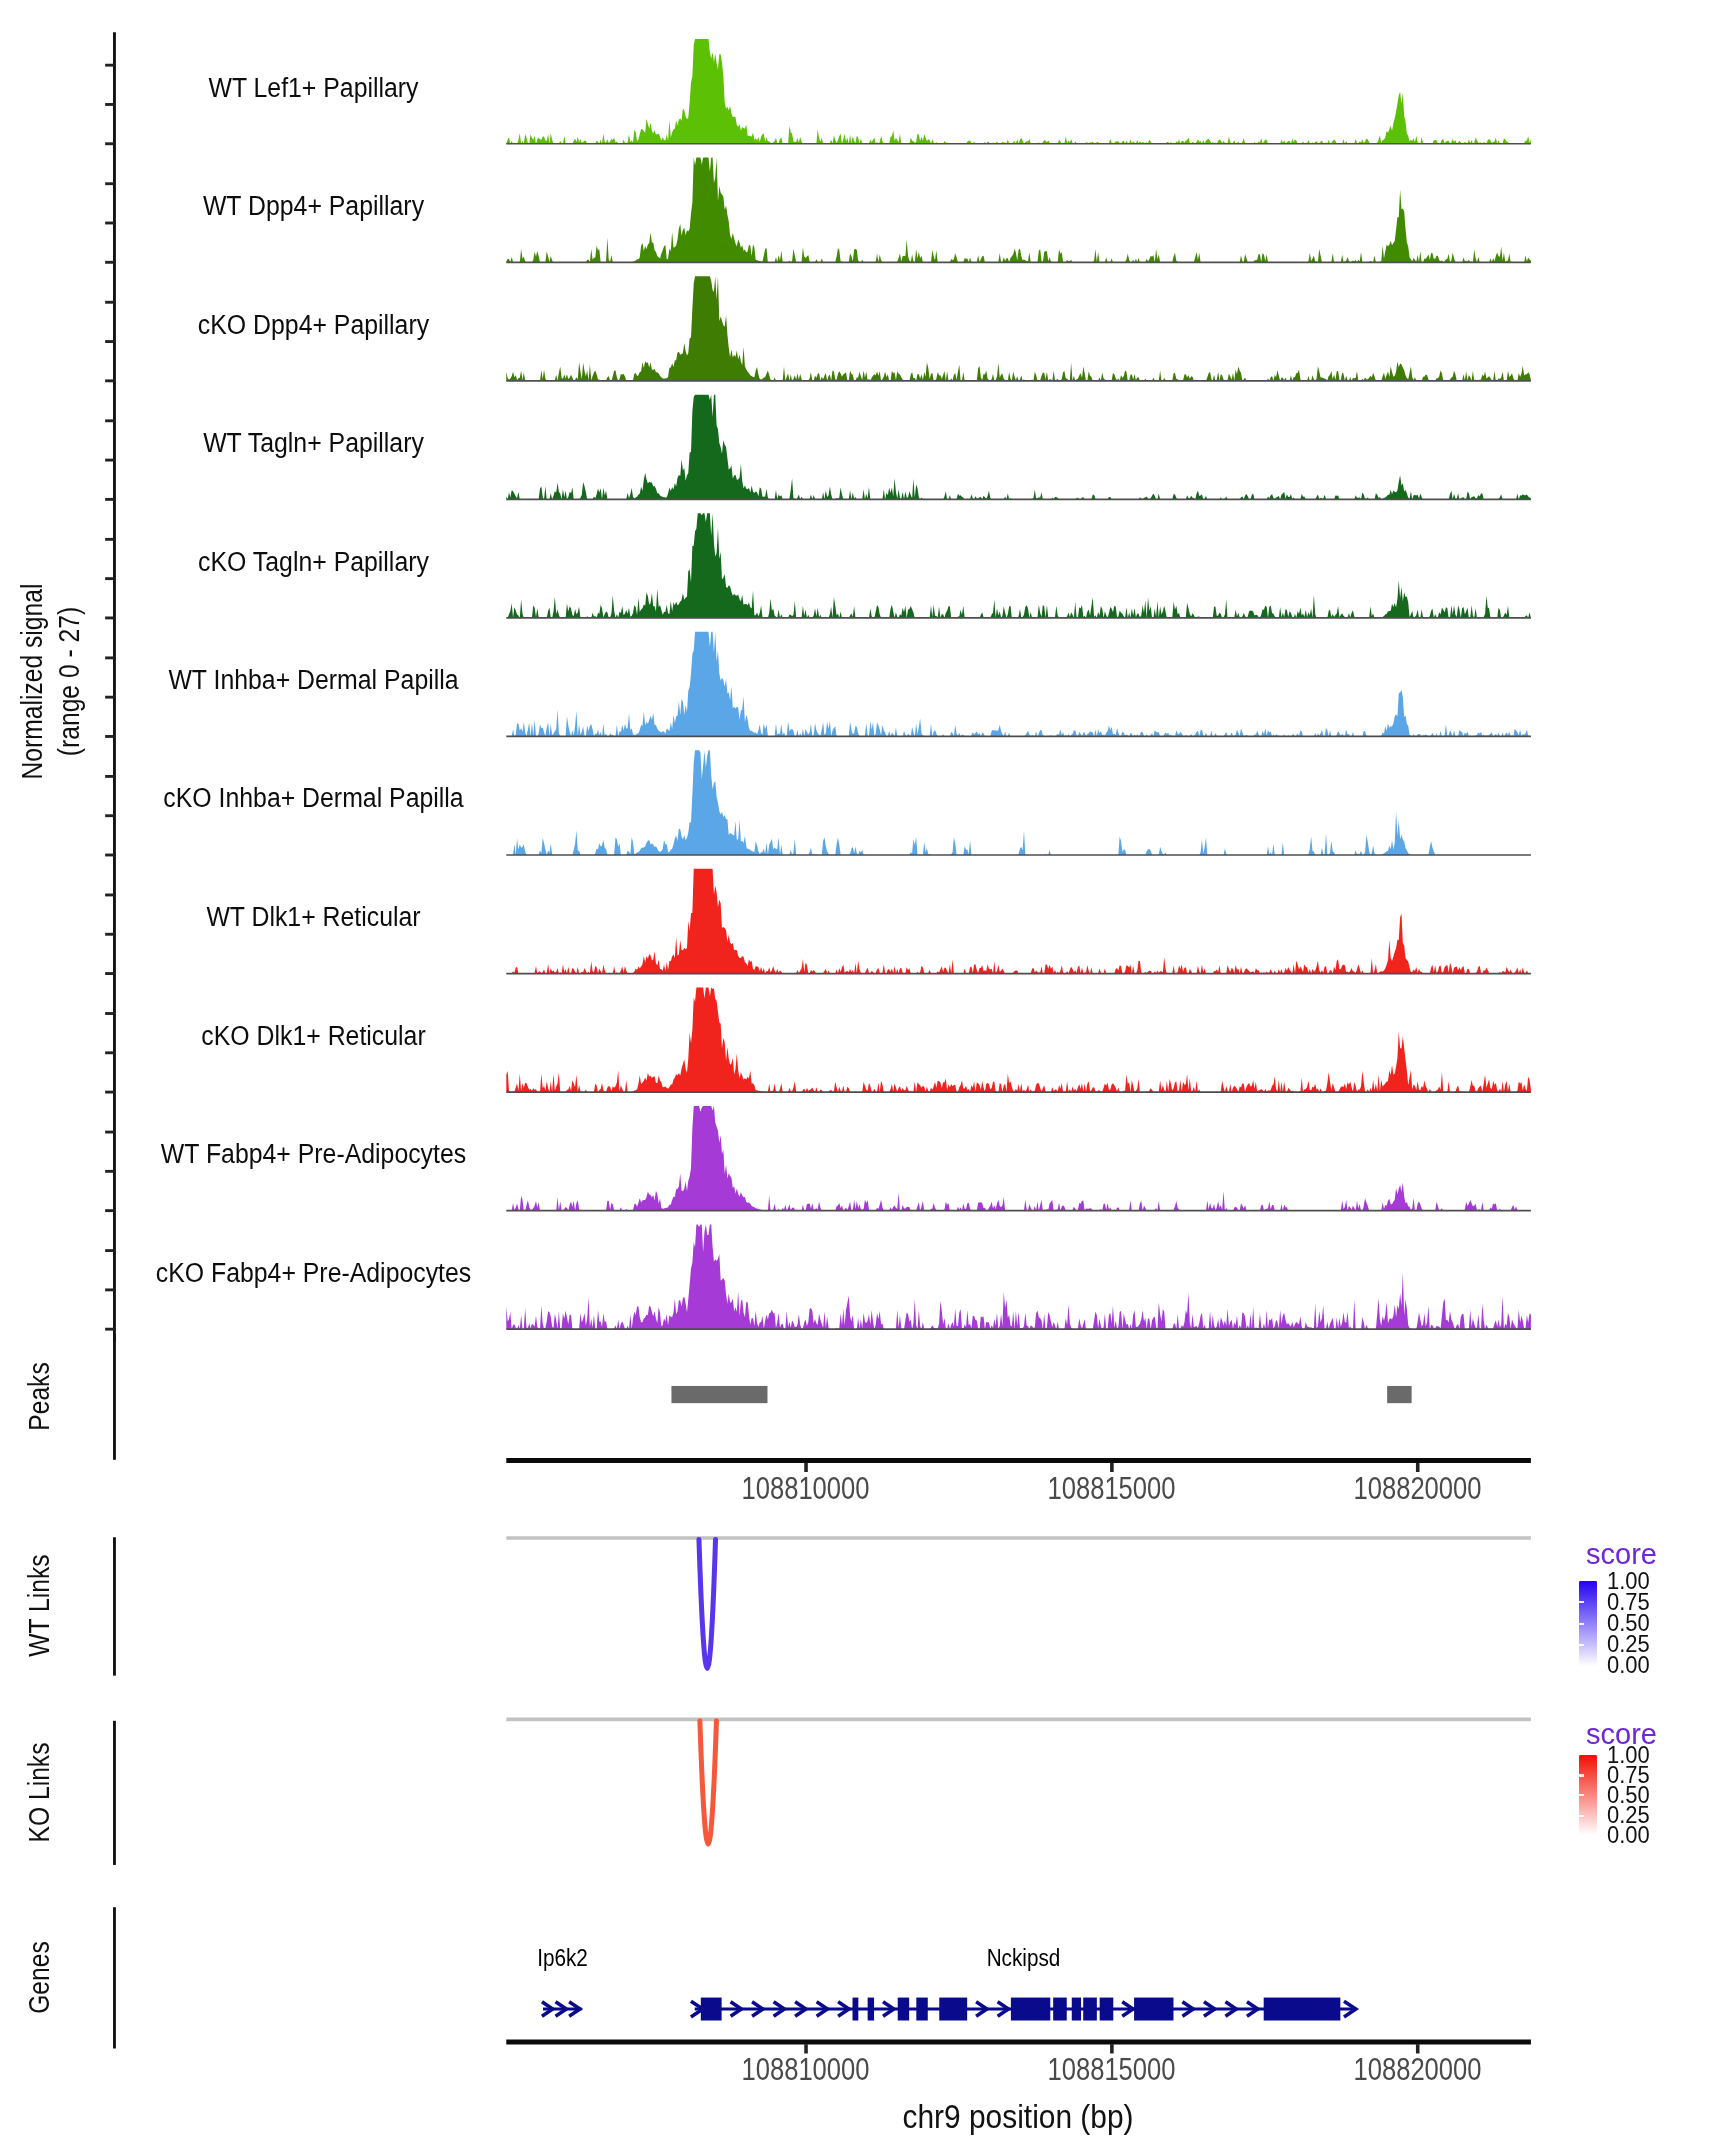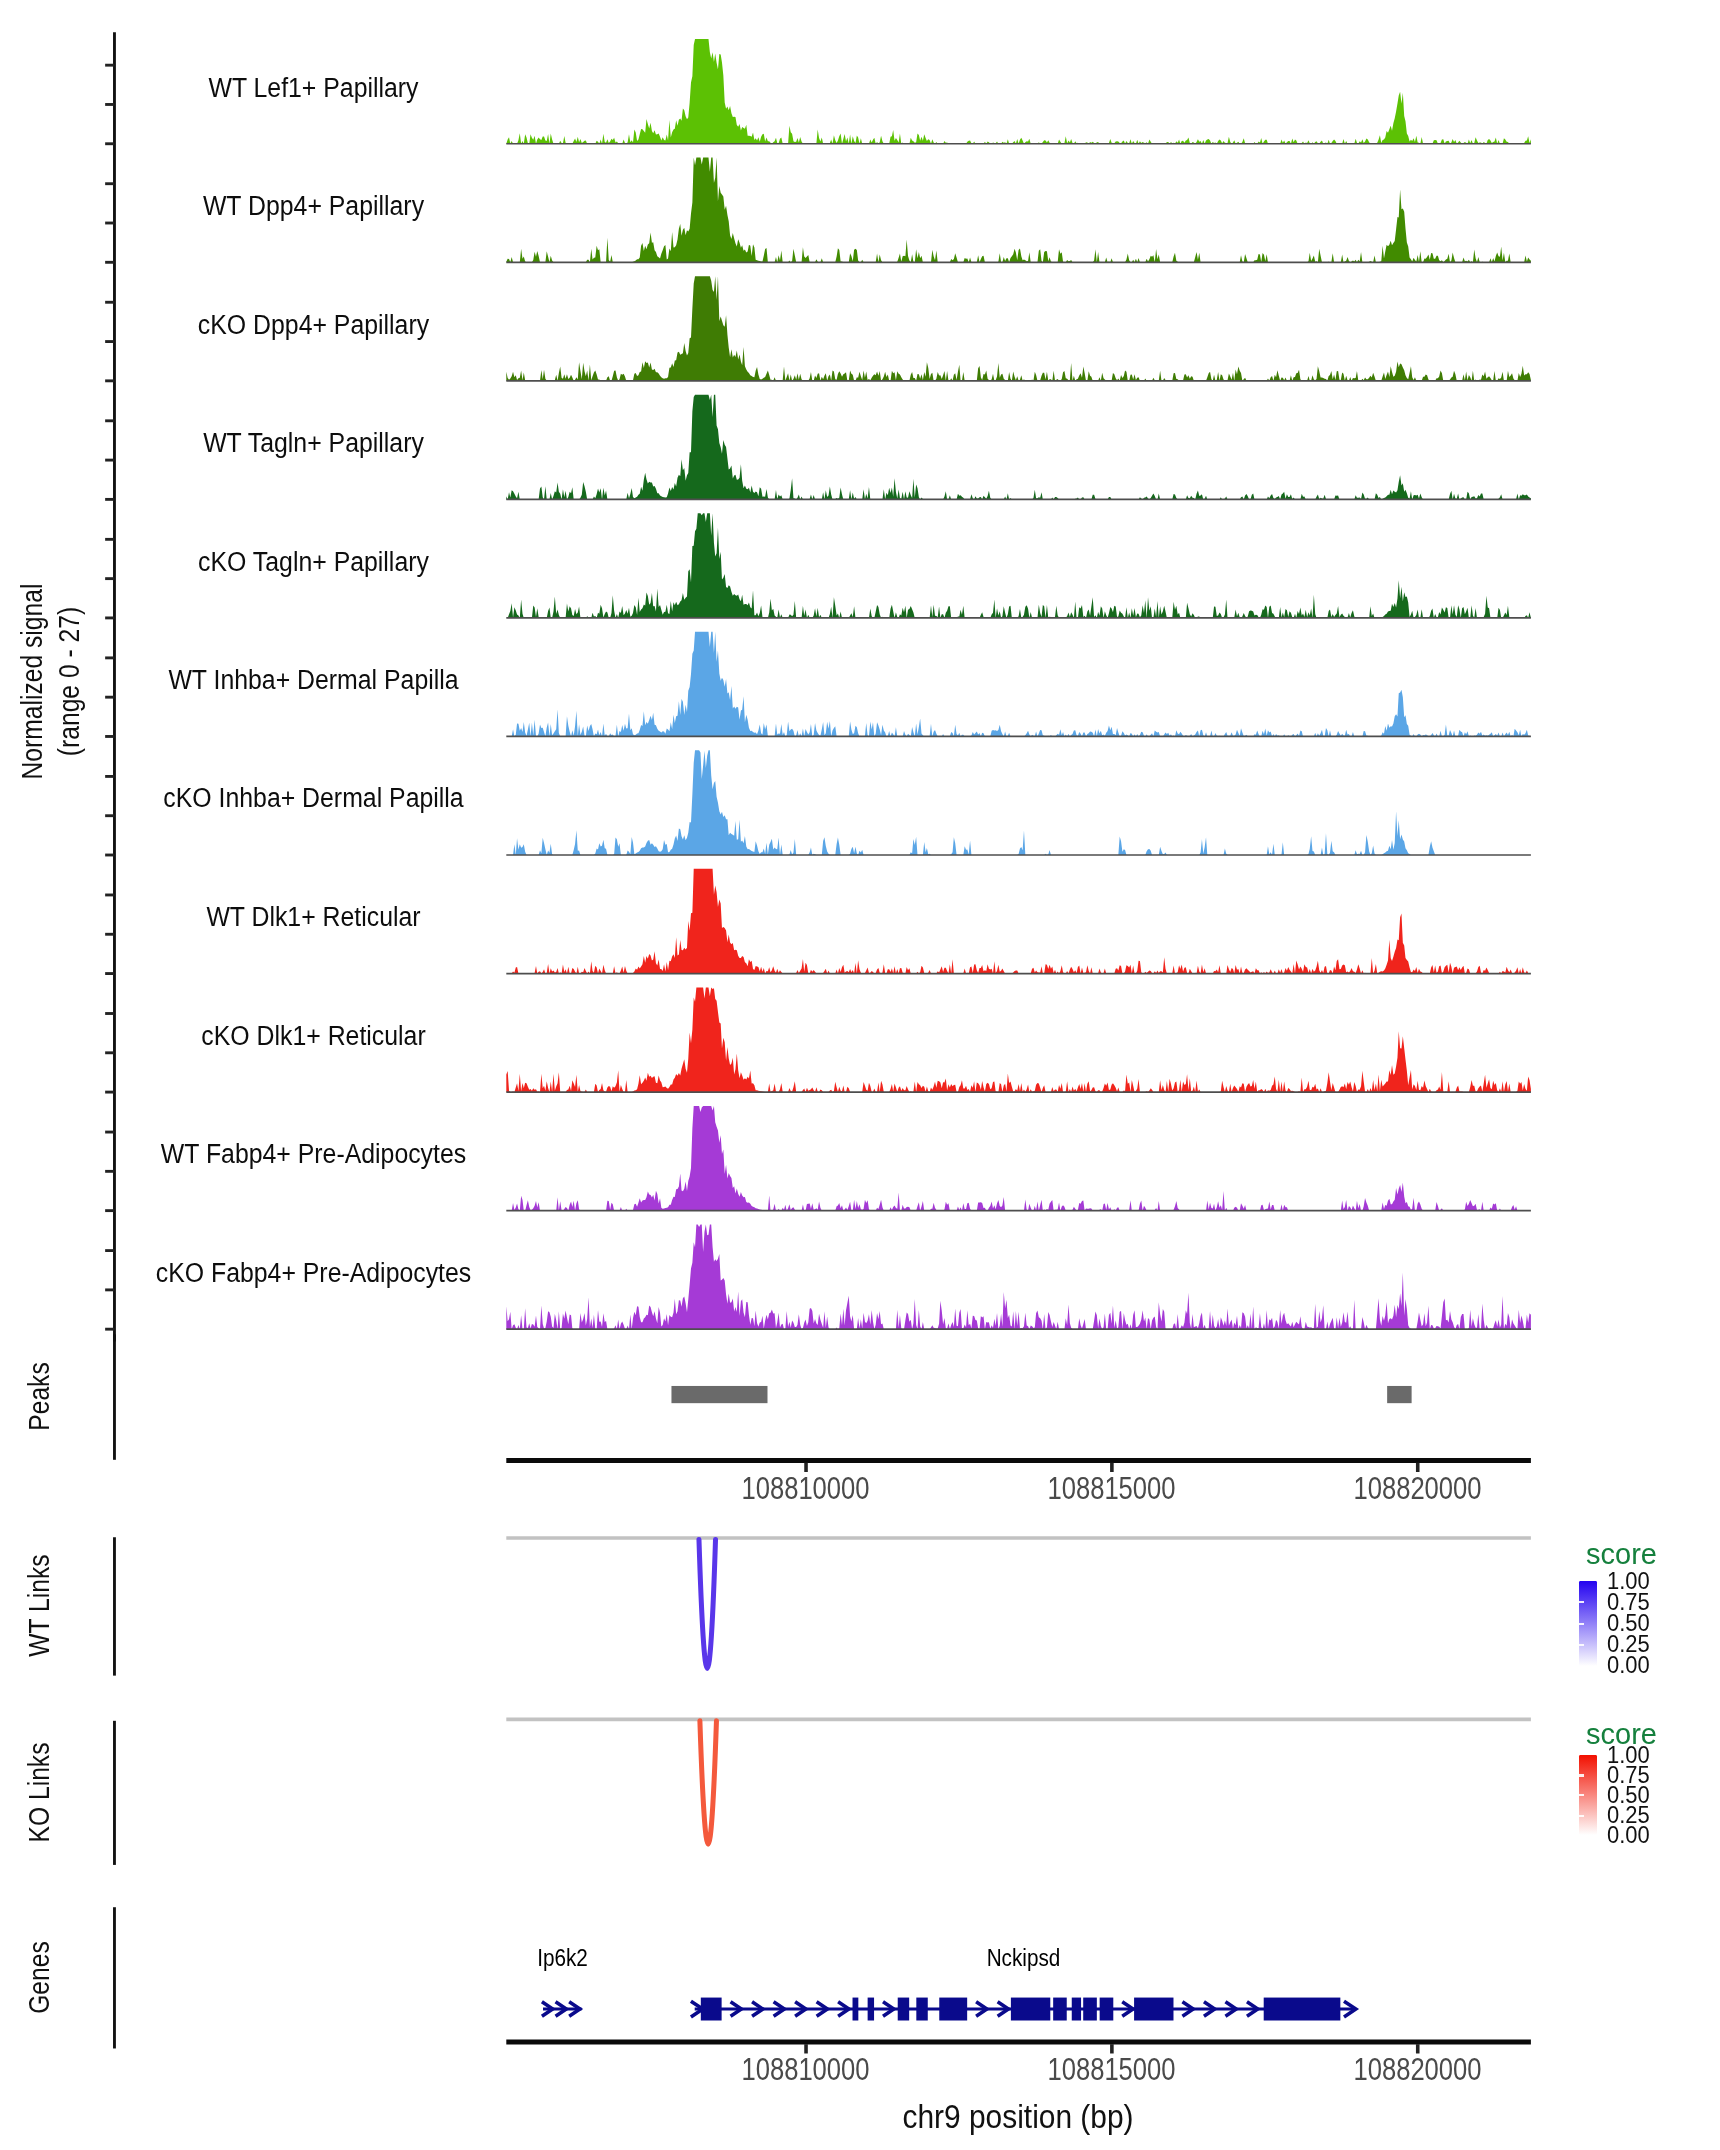--- a/index.html
+++ b/index.html
@@ -12,21 +12,21 @@
   .rot-label{font-size:29px;color:#111;text-align:center;white-space:nowrap;
              transform:rotate(-90deg) scaleX(0.85);transform-origin:center;line-height:33px;}
   .ylab{font-size:29px;color:#111;text-align:center;white-space:nowrap;
         transform:rotate(-90deg) scaleX(0.85);transform-origin:center;line-height:37px;}
   .ticklab{font-size:32px;color:#4a4a4a;text-align:center;white-space:nowrap;
            transform:scaleX(0.8);transform-origin:center;line-height:33px;width:215px;}
   .axis-title{font-size:34px;color:#111;text-align:center;white-space:nowrap;
               transform:scaleX(0.88);transform-origin:center;line-height:37px;width:502px;}
   .gene-label{font-size:24.4px;color:#000;text-align:center;white-space:nowrap;
               transform:scaleX(0.85);transform-origin:center;line-height:27px;width:215px;}
-  .legend-title{font-size:29px;color:#15803d;text-align:center;white-space:nowrap;width:143px;line-height:32px;}
+  .legend-title{font-size:29px;color:#6d28d9;text-align:center;white-space:nowrap;width:143px;line-height:32px;}
   .legend-num{font-size:24.4px;color:#111;text-align:left;white-space:nowrap;
               transform:scaleX(0.9);transform-origin:left center;line-height:26px;width:93px;}
   .legend-bar{width:18px;border-radius:1.4px;}
   .notch{position:absolute;left:0;width:5px;height:2.2px;background:#ffffff;opacity:0.9;}
 </style>
 </head>
 <body>
 
 <div id="fig">
   <svg id="plot-svg" width="1721" height="2151" viewBox="0 0 2400 3000" xmlns="http://www.w3.org/2000/svg">

